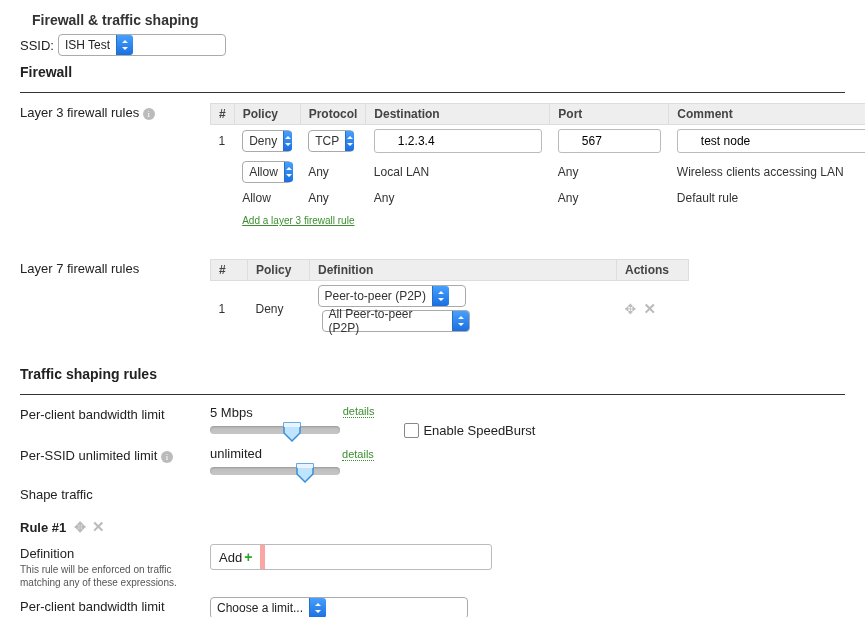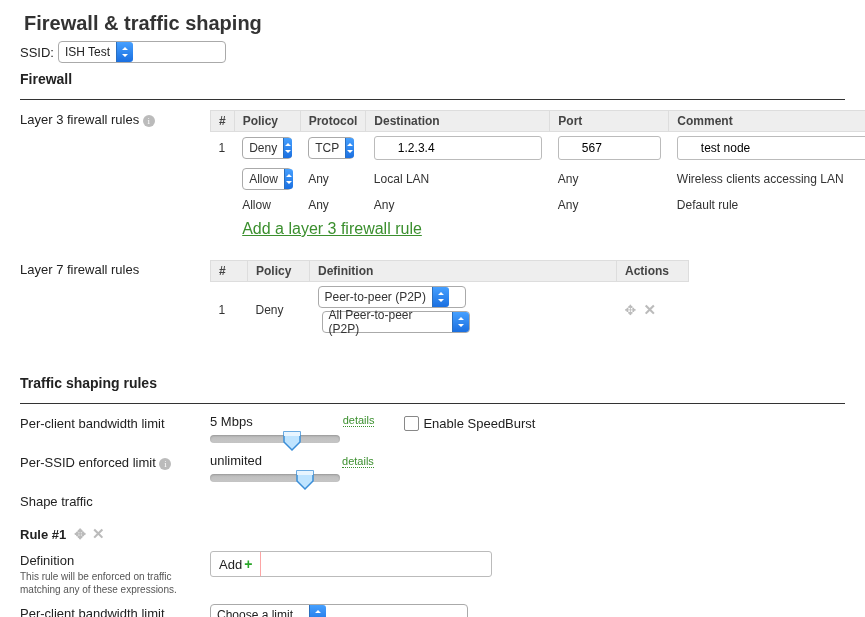--- a/index.html
+++ b/index.html
@@ -4,23 +4,23 @@
 <style>
   body{
     font-family:"Helvetica Neue",Helvetica,Arial,sans-serif;
     font-size:13px;
     color:#222;
     margin:0;
     padding:12px 20px 20px 20px;
     background:#fff;
   }
   h1{
-    font-size:20px;
+    font-size:14px;
     font-weight:bold;
-    margin:0 0 6px 4px;
+    margin:0 0 6px 12px;
     color:#333;
   }
   .ssid-row{
     font-size:13px;
     display:flex;
     align-items:center;
     gap:4px;
     margin-bottom:4px;
   }
   .select{
@@ -96,21 +96,21 @@
     border:1px solid #bbb;
     border-radius:3px;
     padding:2px 23px;
     font-size:12px;
     height:18px;
     background:#fff;
   }
   .link-green{
     color:#3b8f2e;
     text-decoration:underline;
-    font-size:16px;
+    font-size:10px;
     cursor:pointer;
     text-align:right;
   }
   .dotted-link{
     color:#3b8f2e;
     border-bottom:1px dotted #3b8f2e;
     font-size:11px;
     cursor:pointer;
     margin-left:12px;
     margin-top:-2px;
@@ -137,21 +137,21 @@
   }
   .rule-hdr{
     font-weight:bold;font-size:13px;display:flex;align-items:center;gap:8px;
     margin-top:16px;margin-bottom:8px;
   }
   .add-box{
     border:1px solid #bbb;border-radius:3px;height:24px;width:280px;
     display:flex;align-items:center;
   }
   .add-box .inner{
-    border-right:1px solid #fca5a5;padding:0 8px;height:100%;display:flex;align-items:center;gap:2px;
+    border-right:5px solid #fca5a5;padding:0 8px;height:100%;display:flex;align-items:center;gap:2px;
   }
   .plus-icon{color:#2aa62a;font-weight:bold;font-size:14px;}
   .checkbox{width:13px;height:13px;border:1px solid #888;border-radius:2px;display:inline-block;vertical-align:middle;margin-right:4px;}
 </style>
 </head>
 <body>
 
 <h1>Firewall &amp; traffic shaping</h1>
 
 <div class="ssid-row">
@@ -247,21 +247,21 @@
       </tr>
       <tr>
             <td></td>
             <td colspan="6"><span class="link-green">Add a layer 3 firewall rule</span></td>
           </tr>
     </tbody>
       </table>
   </div>
 </div>
 
-<div class="row" style="margin-top:18px">
+<div class="row" style="margin-top:28px">
   <div class="row-label">Layer 7 firewall rules</div>
   <div class="row-body">
     <table class="fw">
       <tbody>
           <tr>
         <th style="width:20px">#</th>
         <th style="width:45px">Policy</th>
         <th style="width:290px">Definition</th>
         <th style="width:55px">Actions</th>
       </tr>
@@ -289,49 +289,49 @@
         <td>
           <span class="move-icon">✥</span>
           <span class="x-icon" style="margin-left:6px">✕</span>
         </td>
       </tr>
     </tbody>
       </table>
   </div>
 </div>
 
-<div class="section-hdr" style="margin-top:38px">Traffic shaping rules</div>
+<div class="section-hdr" style="margin-top:30px">Traffic shaping rules</div>
 
 <div class="row">
   <div class="row-label">Per-client bandwidth limit</div>
   <div class="row-body" style="display:flex;align-items:flex-start;gap:30px">
     <div>
       <div style="display:flex;align-items:center">
         <span>5 Mbps</span>
         <span class="dotted-link" style="margin-left:90px">details</span>
       </div>
       <div class="slider">
         <span class="handle" style="left:55%">
           <svg viewBox="0 0 20 22">
               <path d="M2 2h16v10l-8 8-8-8z" fill="#bfe4ff" stroke="#3a8ed8" stroke-width="1.5"></path>
               <path d="M2 2h16v4H2z" fill="#e8f5ff"></path>
             </svg>
         </span>
       </div>
     </div>
-    <label style="display:flex;align-items:flex-end;margin-top:2px">
+    <label style="display:flex;align-items:flex-end;margin-top:18px">
       <span class="checkbox"></span>
       <span>Enable SpeedBurst</span>
     </label>
   </div>
 </div>
 
 <div class="row">
   <div class="row-label">
-    <span>Per-SSID enforced limit</span>
+    <span>Per-SSID unlimited limit</span>
     <span class="info-icon">i</span>
   </div>
   <div class="row-body">
     <div style="display:flex;align-items:baseline">
       <span>unlimited</span>
       <span class="dotted-link" style="margin-left:80px">details</span>
     </div>
     <div class="slider">
       <span class="handle" style="left:65%">
         <svg viewBox="0 0 20 22">

